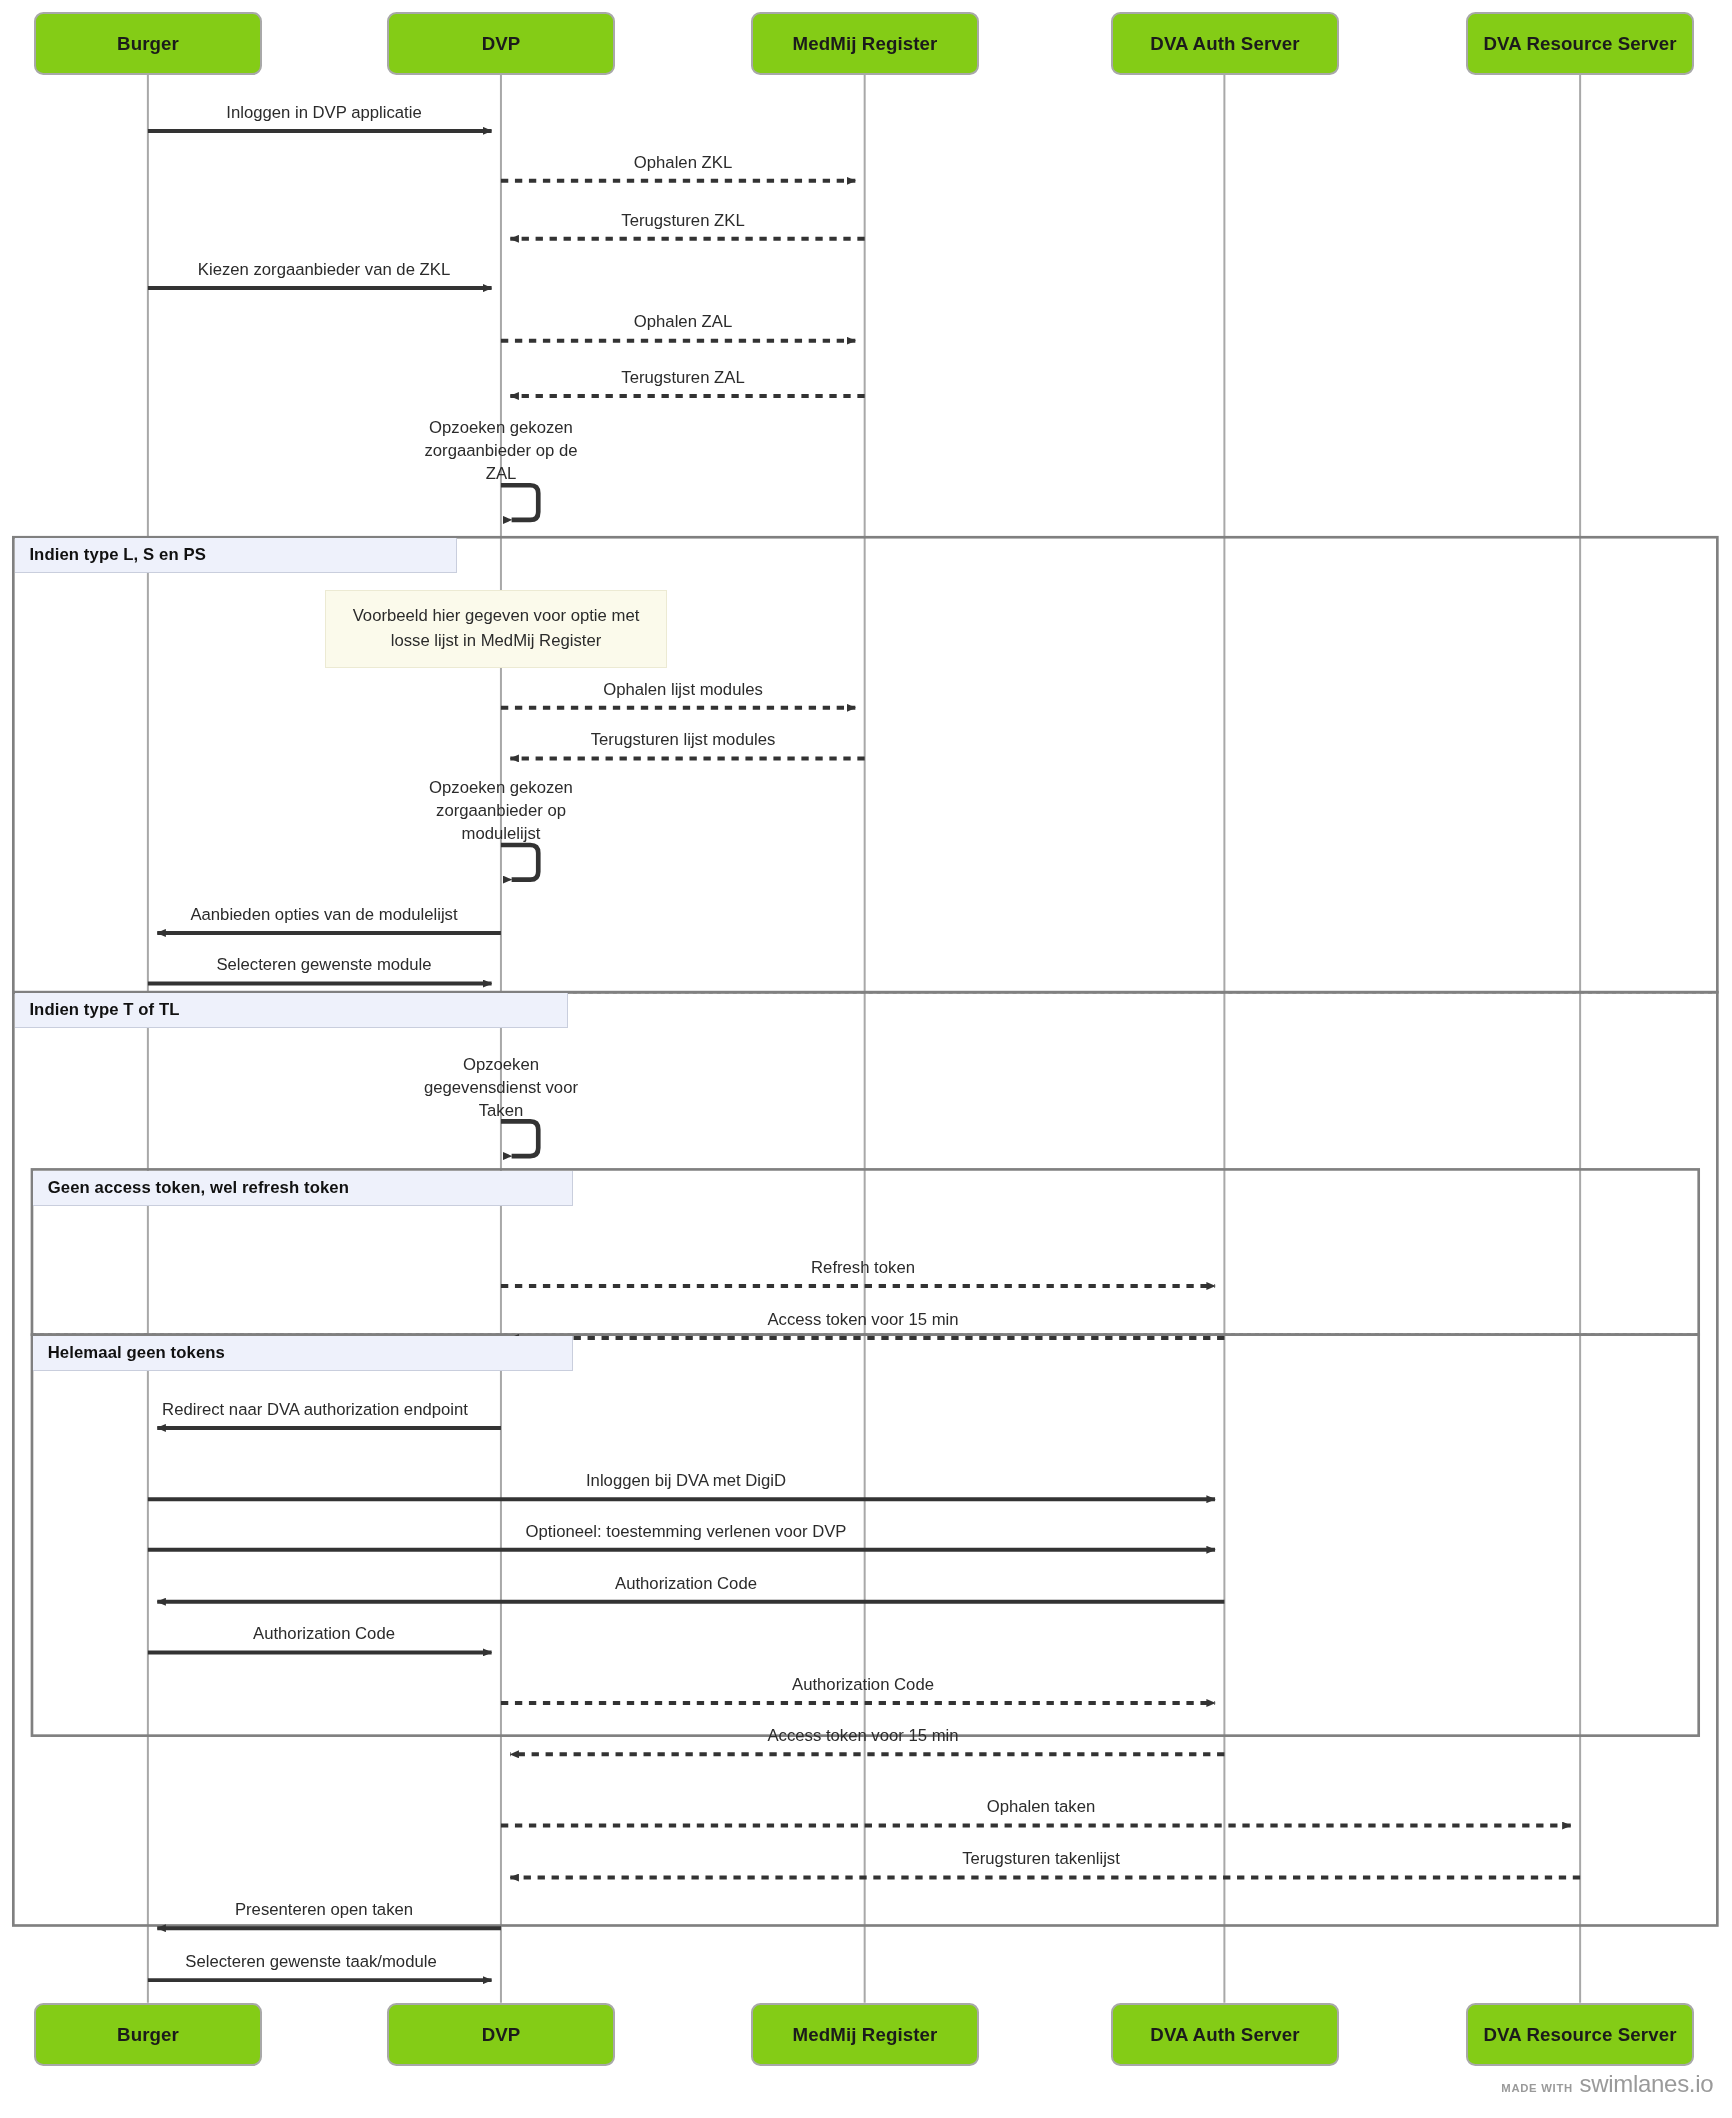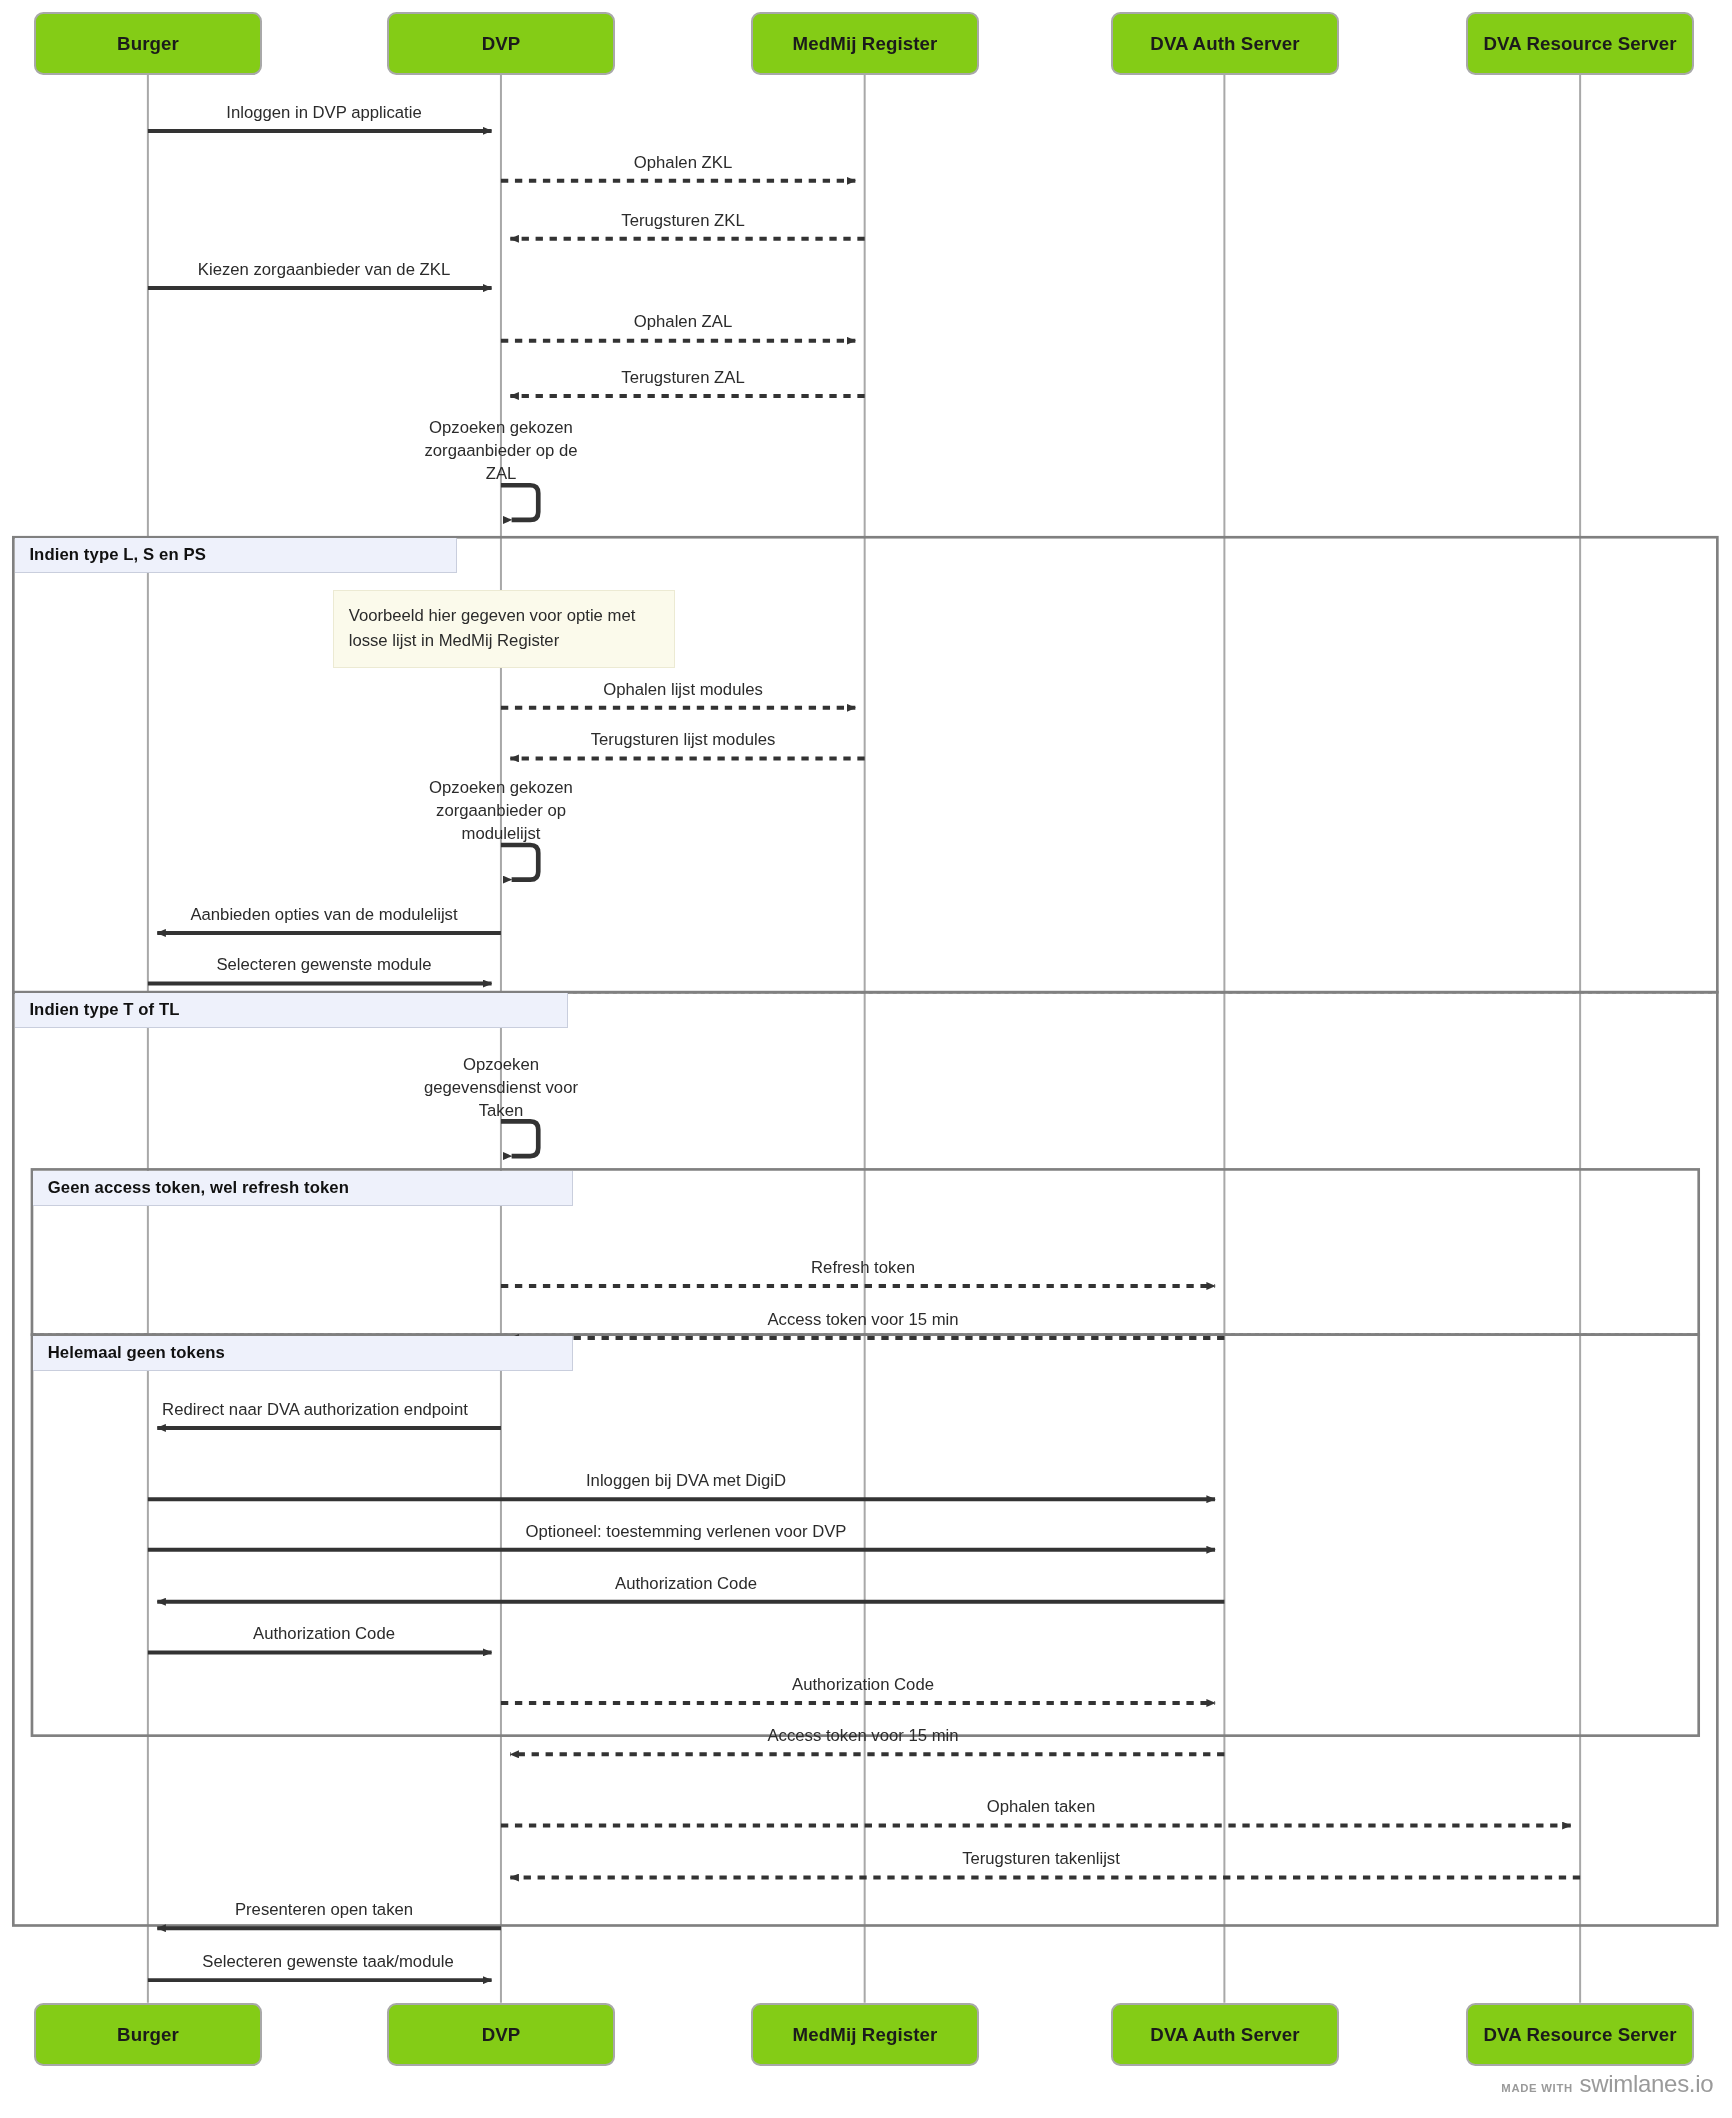--- a/index.html
+++ b/index.html
@@ -195,41 +195,41 @@
       <div class="msg-label" style="left: 315px; top: 1400px;">Redirect naar DVA authorization endpoint</div>
       <div class="msg-label" style="left: 686px; top: 1471px;">Inloggen bij DVA met DigiD</div>
       <div class="msg-label" style="left: 686px; top: 1522px;">Optioneel: toestemming verlenen voor DVP</div>
       <div class="msg-label" style="left: 686px; top: 1574px;">Authorization Code</div>
       <div class="msg-label" style="left: 324px; top: 1624px;">Authorization Code</div>
       <div class="msg-label" style="left: 863px; top: 1675px;">Authorization Code</div>
       <div class="msg-label" style="left: 863px; top: 1726px;">Access token voor 15 min</div>
       <div class="msg-label" style="left: 1041px; top: 1797px;">Ophalen taken</div>
       <div class="msg-label" style="left: 1041px; top: 1849px;">Terugsturen takenlijst</div>
       <div class="msg-label" style="left: 324px; top: 1900px;">Presenteren open taken</div>
-      <div class="msg-label" style="left: 328px; top: 1952px;">Selecteren gewenste taak/module</div>
+      <div class="msg-label" style="left: 311px; top: 1952px;">Selecteren gewenste taak/module</div>
     </div>
   <div id="self-labels">
       <div class="self-label" style="left: 501px; top: 416px;">
         <div>Opzoeken gekozen</div>
         <div>zorgaanbieder op de</div>
         <div>ZAL</div>
       </div>
       <div class="self-label" style="left: 501px; top: 776px;">
         <div>Opzoeken gekozen</div>
         <div>zorgaanbieder op</div>
         <div>modulelijst</div>
       </div>
       <div class="self-label" style="left: 501px; top: 1053px;">
         <div>Opzoeken</div>
         <div>gegevensdienst voor</div>
         <div>Taken</div>
       </div>
     </div>
   <div id="notes">
-      <div class="note-box" style="left: 333px; top: 590px; width: 342px; min-height: 64px;">
+      <div class="note-box" style="left: 325px; top: 590px; width: 342px; min-height: 64px; text-align: center;">
         <div>Voorbeeld hier gegeven voor optie met</div>
         <div>losse lijst in MedMij Register</div>
       </div>
     </div>
 
   <div class="watermark">
     <span class="wm-made">MADE WITH</span>
     <span class="wm-brand">swimlanes.io</span>
   </div>
 </div>

